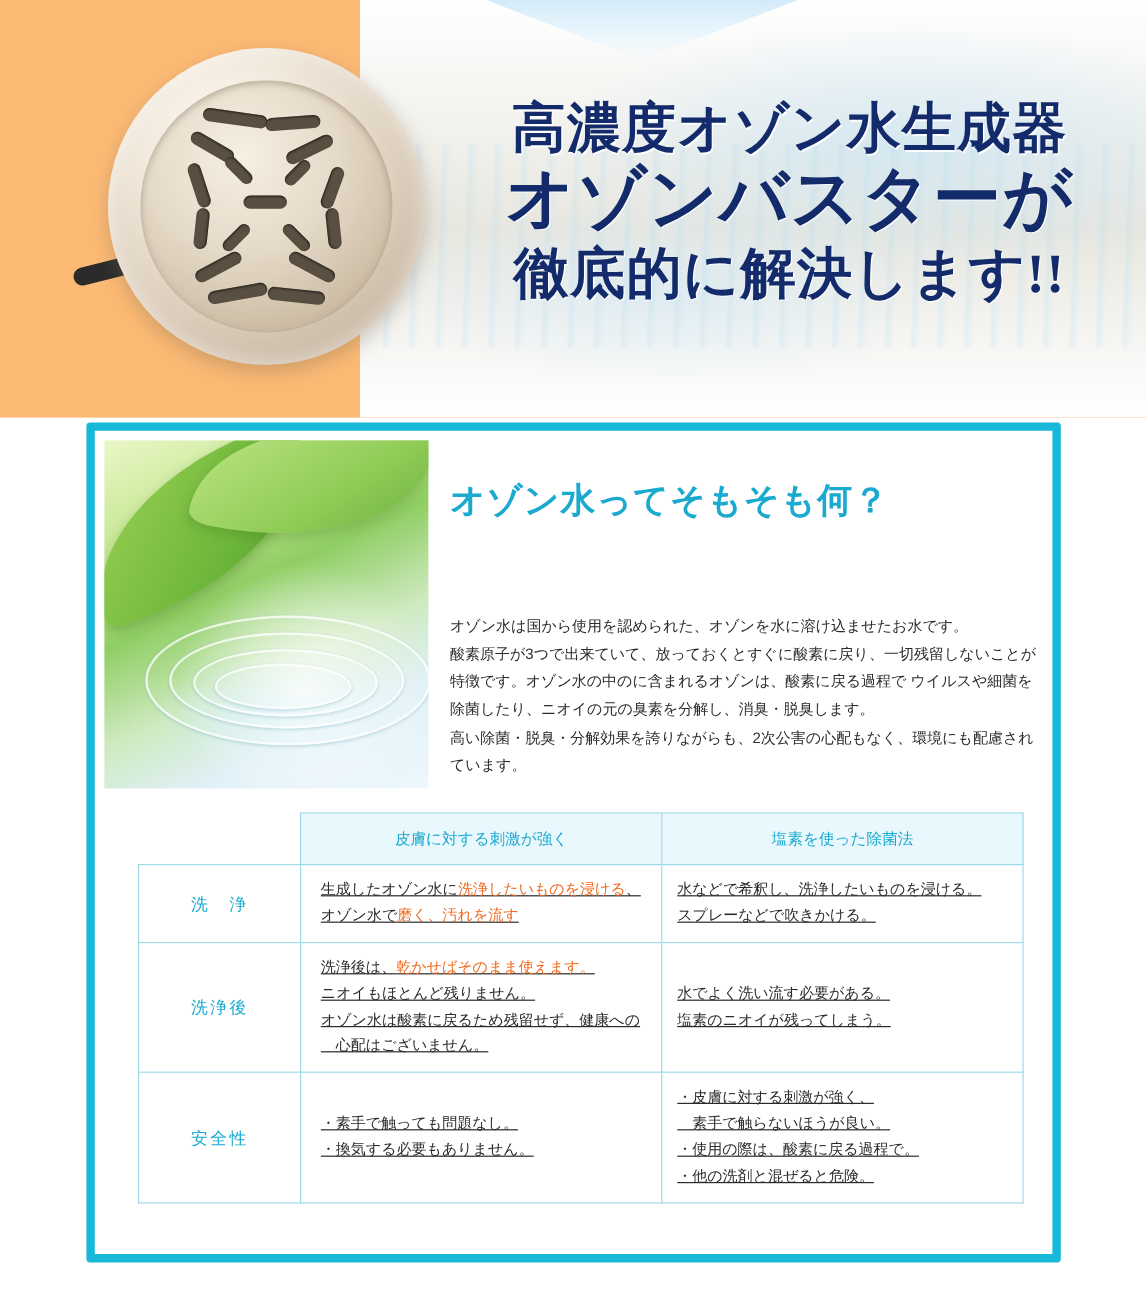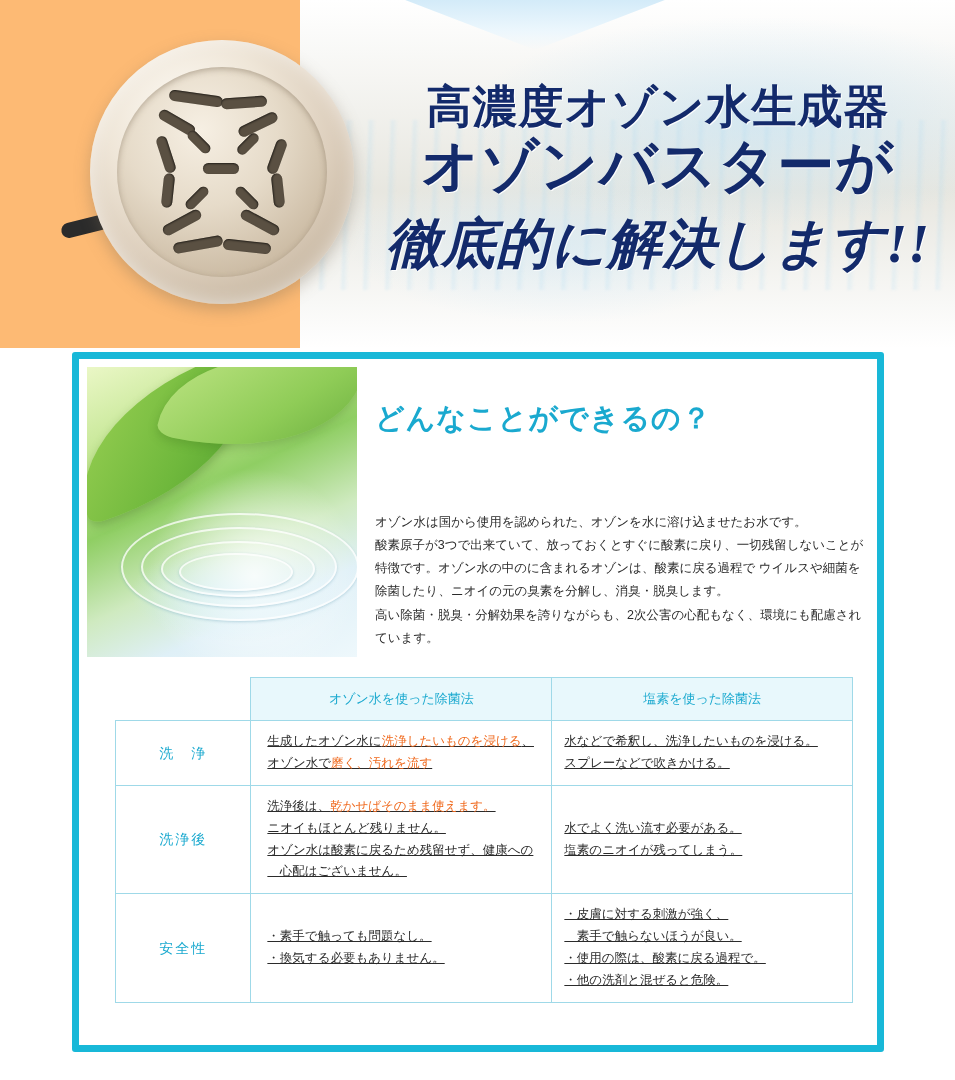--- a/index.html
+++ b/index.html
@@ -114,21 +114,21 @@
     width: 560px;
     text-align: center;
     font-family: "Liberation Serif", serif;
     font-weight: bold;
     color: #132a6b;
     line-height: 1.12;
     text-shadow: 1px 1px 0 rgba(255,255,255,0.9);
   }
   .headline .l1 { font-size: 45px; letter-spacing: 1px; display:block; }
   .headline .l2 { font-size: 57px; letter-spacing: 1px; display:block; margin-top: 2px;}
-  .headline .l3 { font-size: 54px; letter-spacing: 1px; display:block; margin-top: 16px; font-style: italic;}
+  .headline .l3 { font-size: 46px; letter-spacing: 1px; display:block; margin-top: 4px;}
 
   
   .panel {
     position: absolute;
     left: 72px; top: 352px;
     width: 812px; height: 700px;
     border: 7px solid #18b8d8;
     border-radius: 3px;
     background: #ffffff;
     box-sizing: border-box;
@@ -282,37 +282,37 @@
     <div class="leaf-photo">
       <div class="leafA"></div>
       <div class="leafB"></div>
       <div class="ripple" style="left:92px; top:186px; width:110px; height:34px;"></div>
       <div class="ripple" style="left:74px; top:174px; width:150px; height:52px;"></div>
       <div class="ripple" style="left:54px; top:160px; width:192px; height:76px;"></div>
       <div class="ripple" style="left:34px; top:146px; width:234px; height:104px;"></div>
     </div>
 
     <div class="q-title">
-      <div>どんなことができるの？</div>
+      <div>オゾン水ってそもそも何？</div>
     </div>
 
     <div class="body-copy">
       <p>オゾン水は国から使用を認められた、オゾンを水に溶け込ませたお水です。</p>
       <p>酸素原子が3つで出来ていて、放っておくとすぐに酸素に戻り、一切残留しないことが</p>
       <p>特徴です。オゾン水の中のに含まれるオゾンは、酸素に戻る過程で ウイルスや細菌を</p>
       <p>除菌したり、ニオイの元の臭素を分解し、消臭・脱臭します。</p>
       <p>高い除菌・脱臭・分解効果を誇りながらも、2次公害の心配もなく、環境にも配慮され</p>
       <p>ています。</p>
     </div>
 
     <table class="cmp-table">
       <thead>
         <tr>
           <th class="blank"></th>
-          <th>オゾン水を使った除菌法</th>
+          <th>皮膚に対する刺激が強く</th>
           <th>塩素を使った除菌法</th>
         </tr>
       </thead>
       <tbody>
 
         <tr>
           <td class="rowhead">洗　浄</td>
           <td class="col-a pad-left">
             <p>
               <span>生成したオゾン水に</span><span class="hl">洗浄したいものを浸ける</span><span>、</span>

